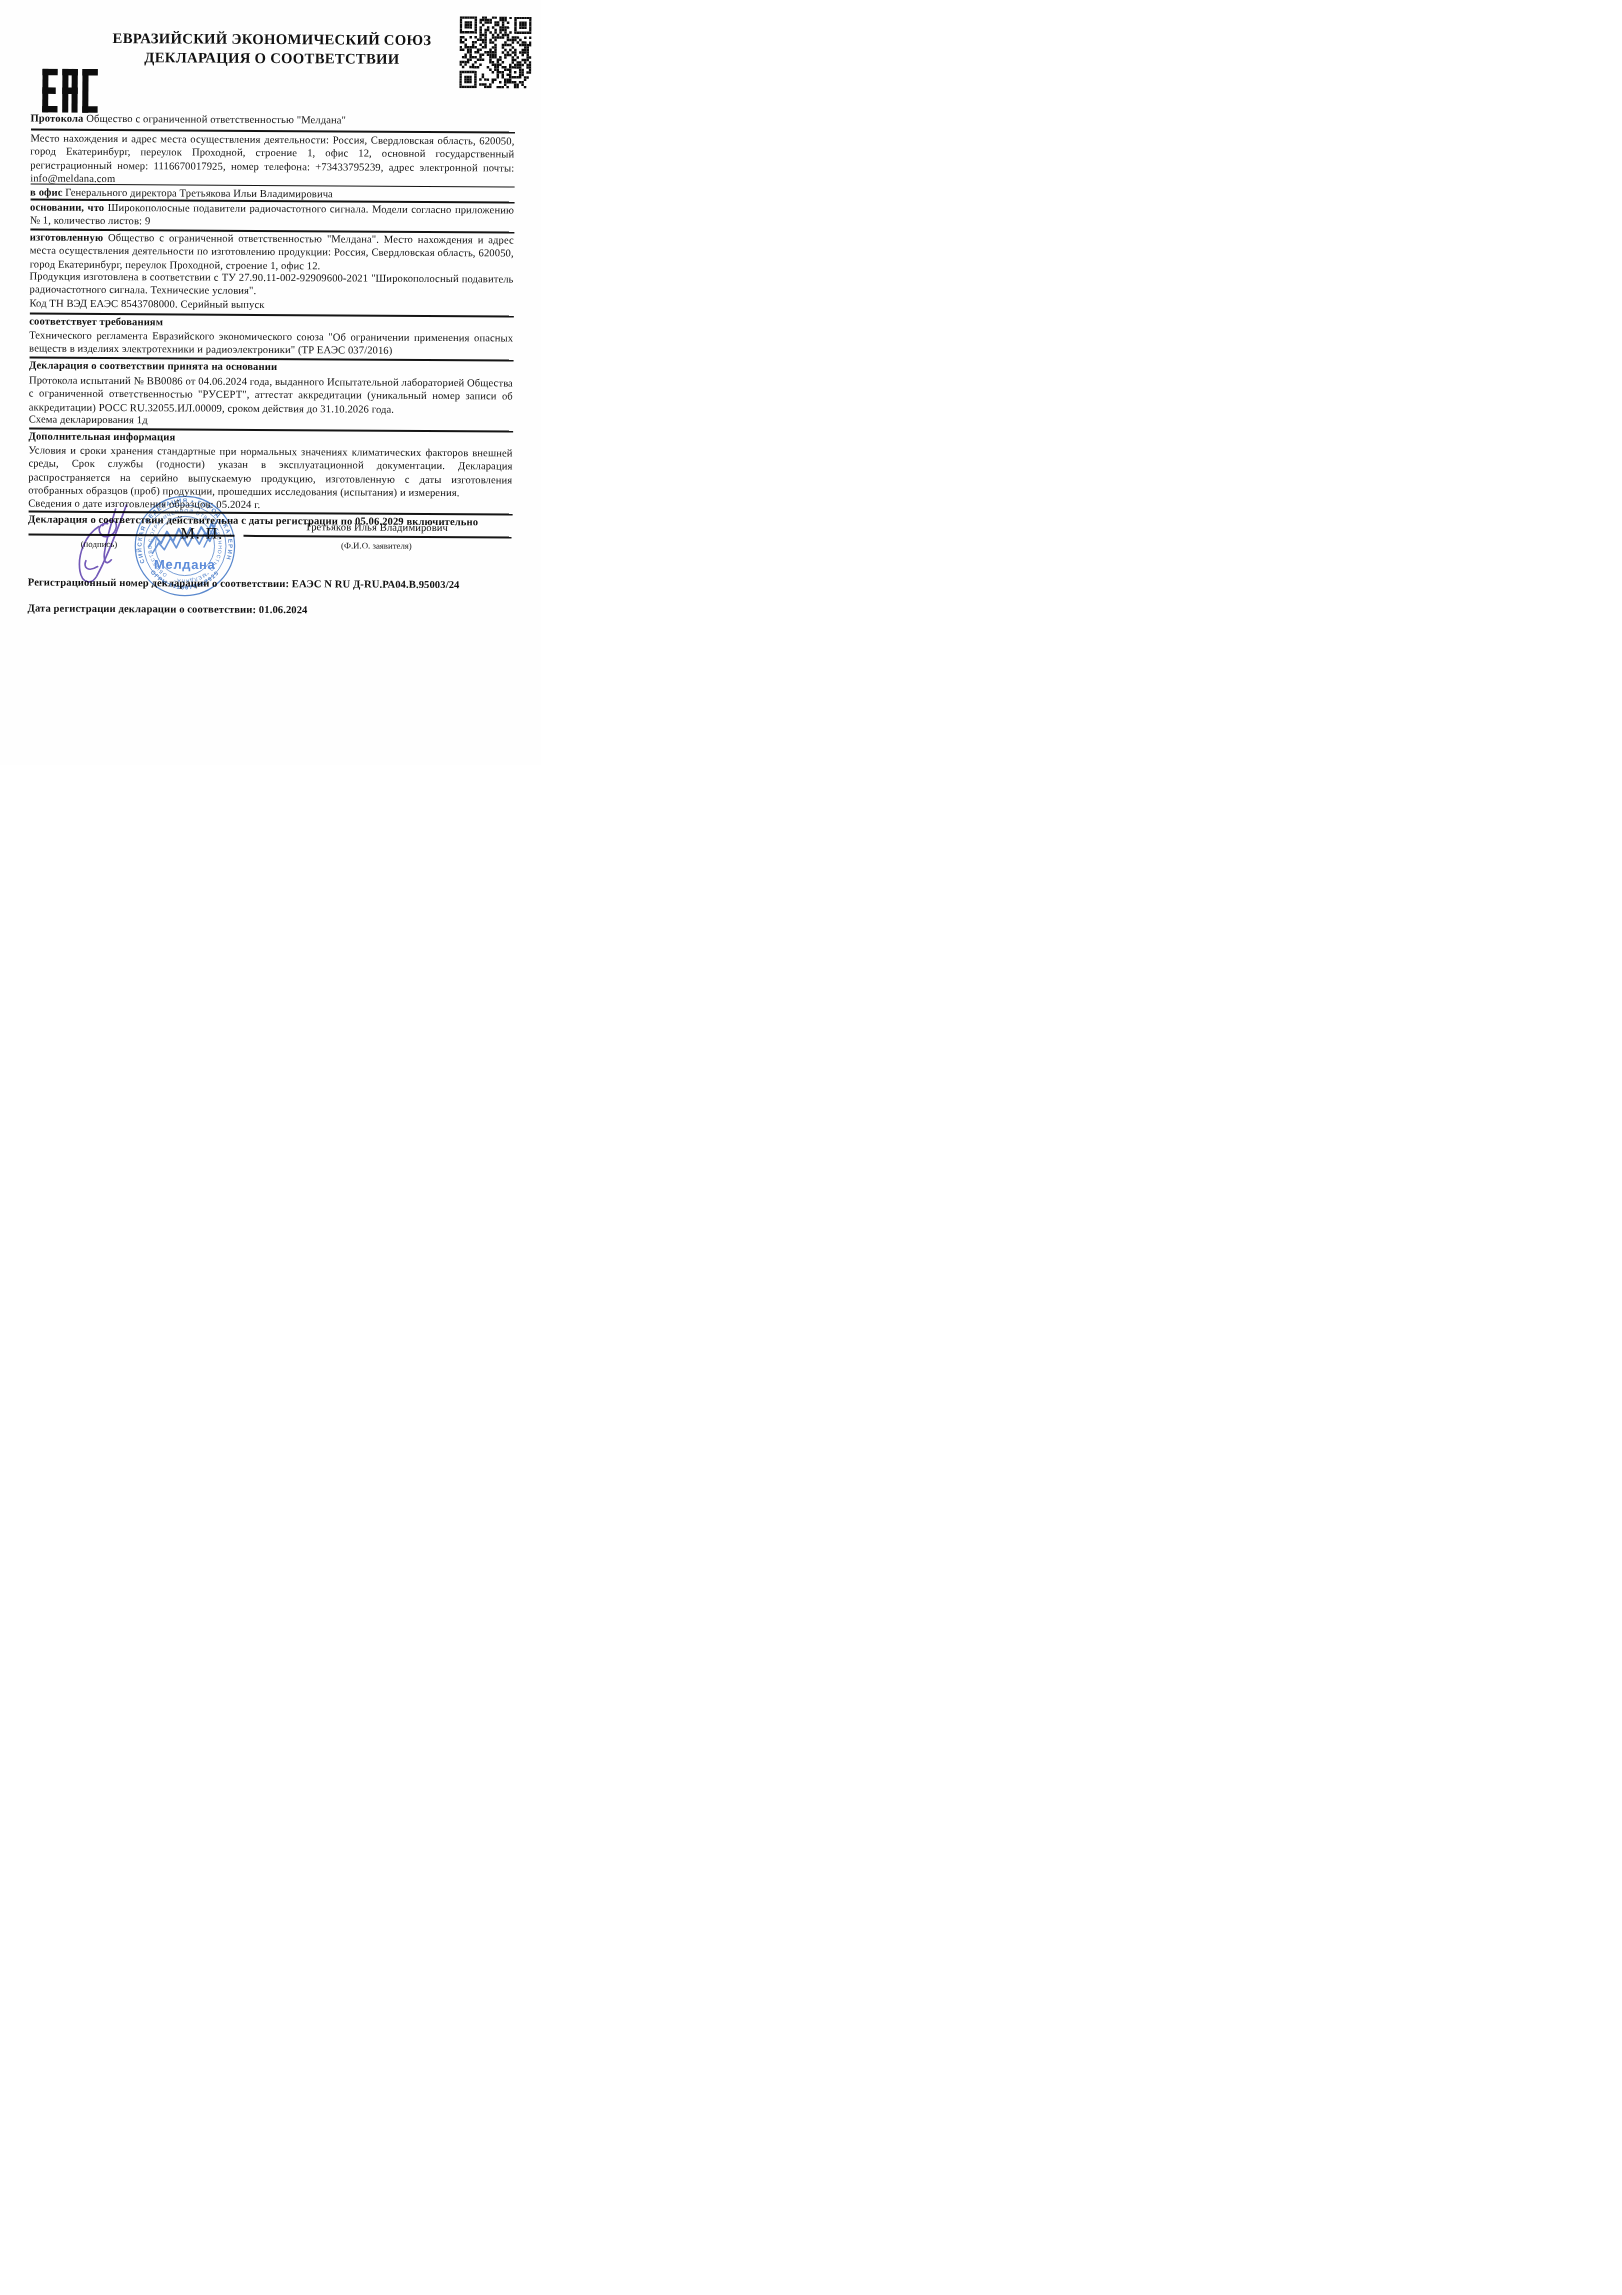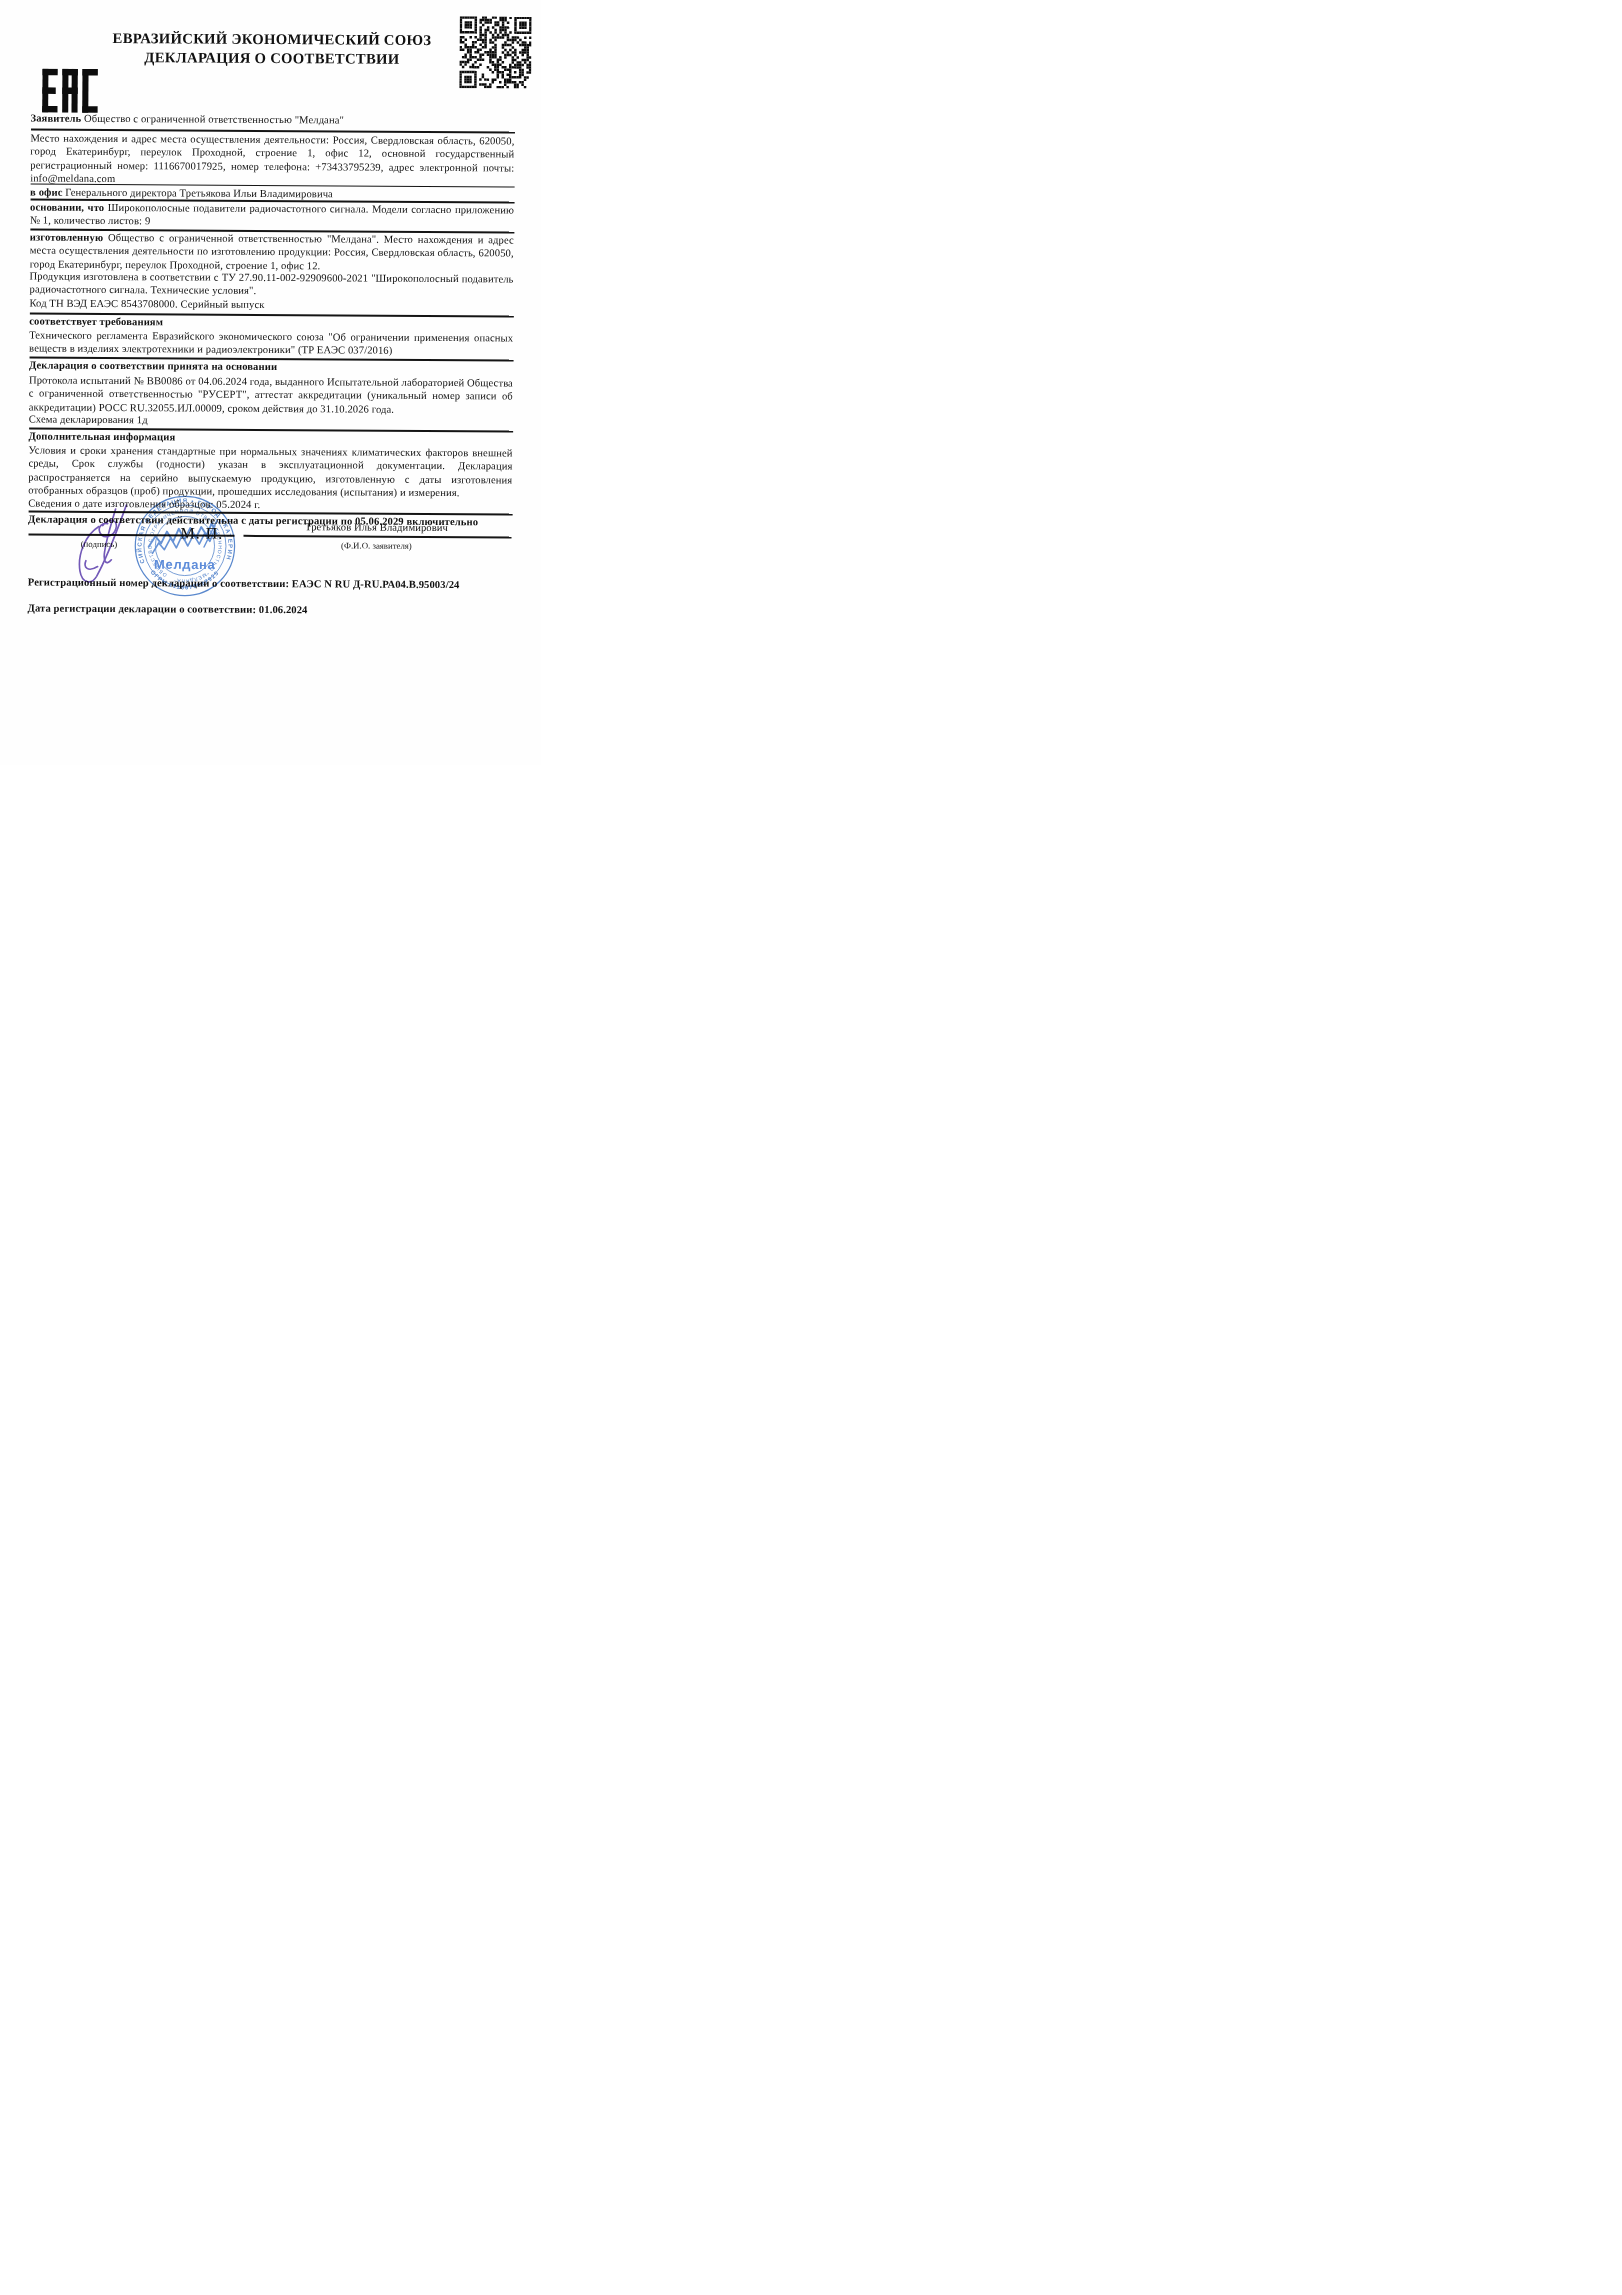--- a/index.html
+++ b/index.html
@@ -468,21 +468,21 @@
         <rect x="110" y="140" width="5" height="5" fill="#0c0c0c"></rect>
         <rect x="115" y="140" width="5" height="5" fill="#0c0c0c"></rect>
         <rect x="130" y="140" width="5" height="5" fill="#0c0c0c"></rect>
       </svg>
 
   <div class="abs doc-title">
     <div>ЕВРАЗИЙСКИЙ ЭКОНОМИЧЕСКИЙ СОЮЗ</div>
     <div>ДЕКЛАРАЦИЯ О СООТВЕТСТВИИ</div>
   </div>
 
-  <p class="abs line para" style="top:113px;margin:0;"><span class="b">Заявитель</span> <span>Общество с ограниченной ответственностью "Мелдана"</span></p>
+  <p class="abs line para" style="top:113px;margin:0;"><span class="b">Протокола</span> <span>Общество с ограниченной ответственностью "Мелдана"</span></p>
 
   <div class="abs rule" style="top:130px;"></div>
 
   <p class="abs line para" style="top:133px;margin:0;">Место нахождения и адрес места осуществления деятельности: Россия, Свердловская область, 620050, город Екатеринбург, переулок Проходной, строение 1, офис 12, основной государственный регистрационный номер: 1116670017925, номер телефона: +73433795239, адрес электронной почты: info@meldana.com</p>
 
   <div class="abs rule thin" style="top:185px;"></div>
 
   <p class="abs line para" style="top:187px;margin:0;"><span class="b">в офис</span> <span>Генерального директора Третьякова Ильи Владимировича</span></p>
 
   <div class="abs rule" style="top:200px;"></div>

